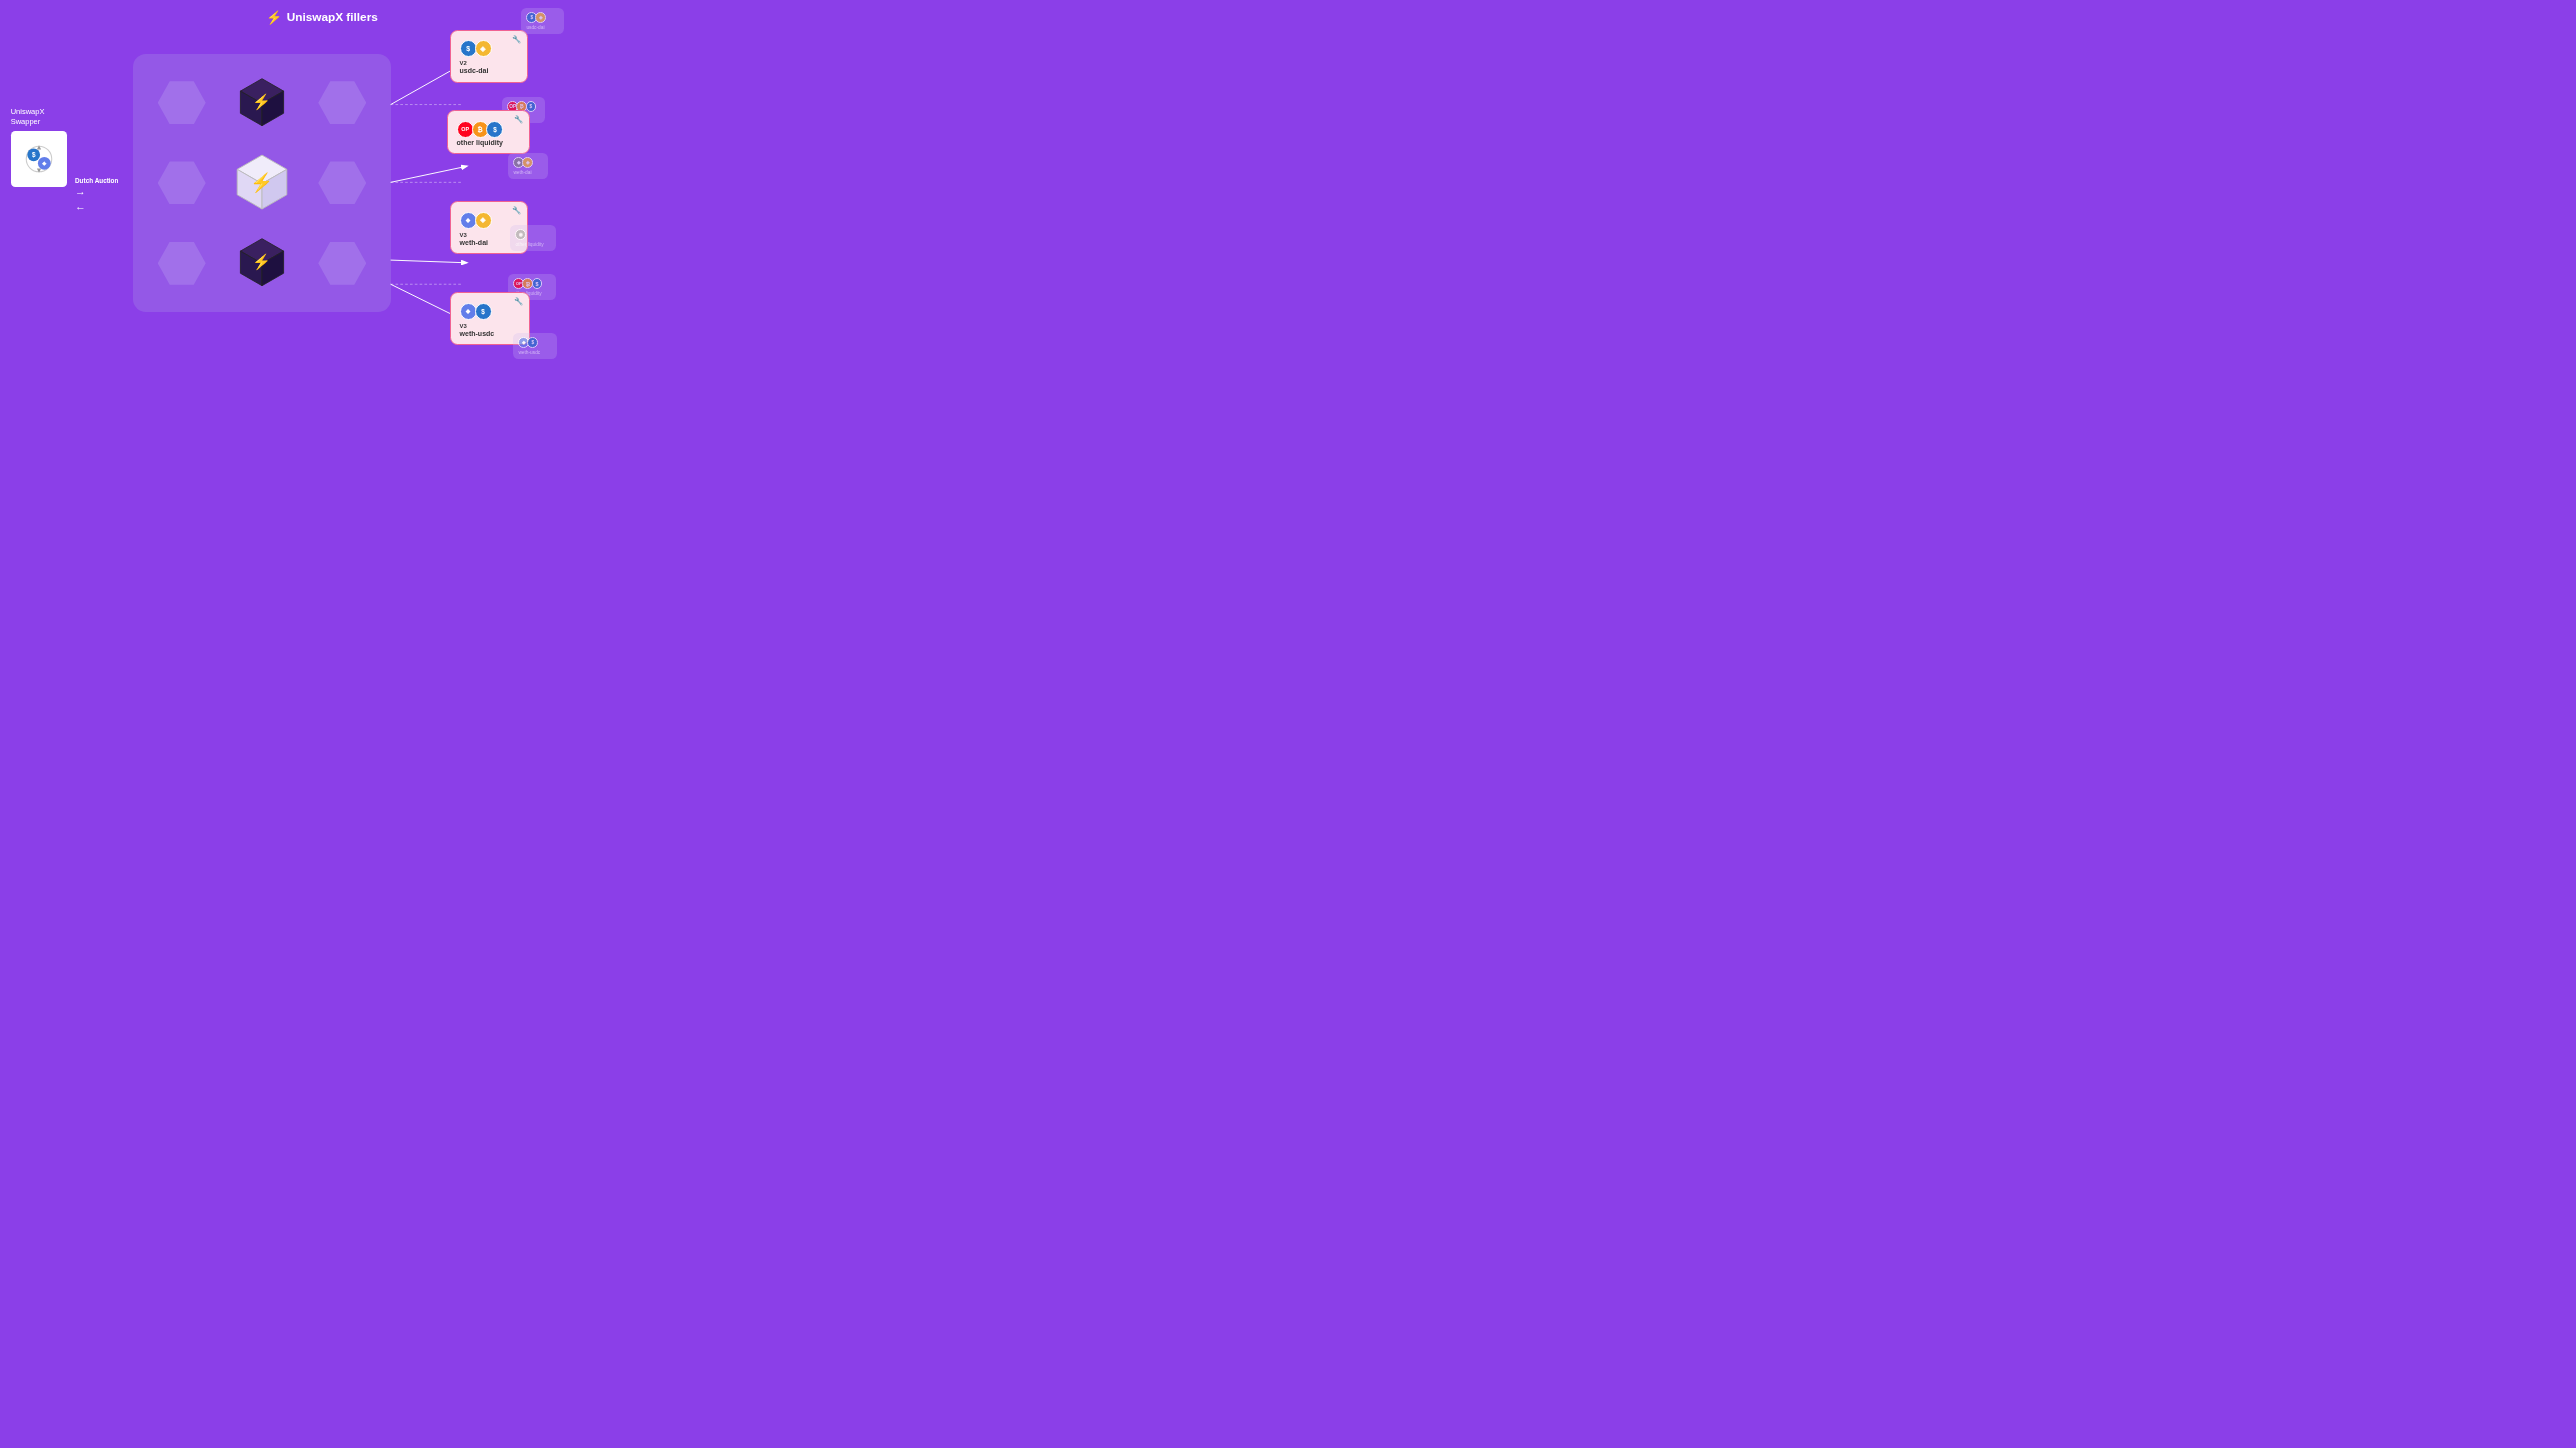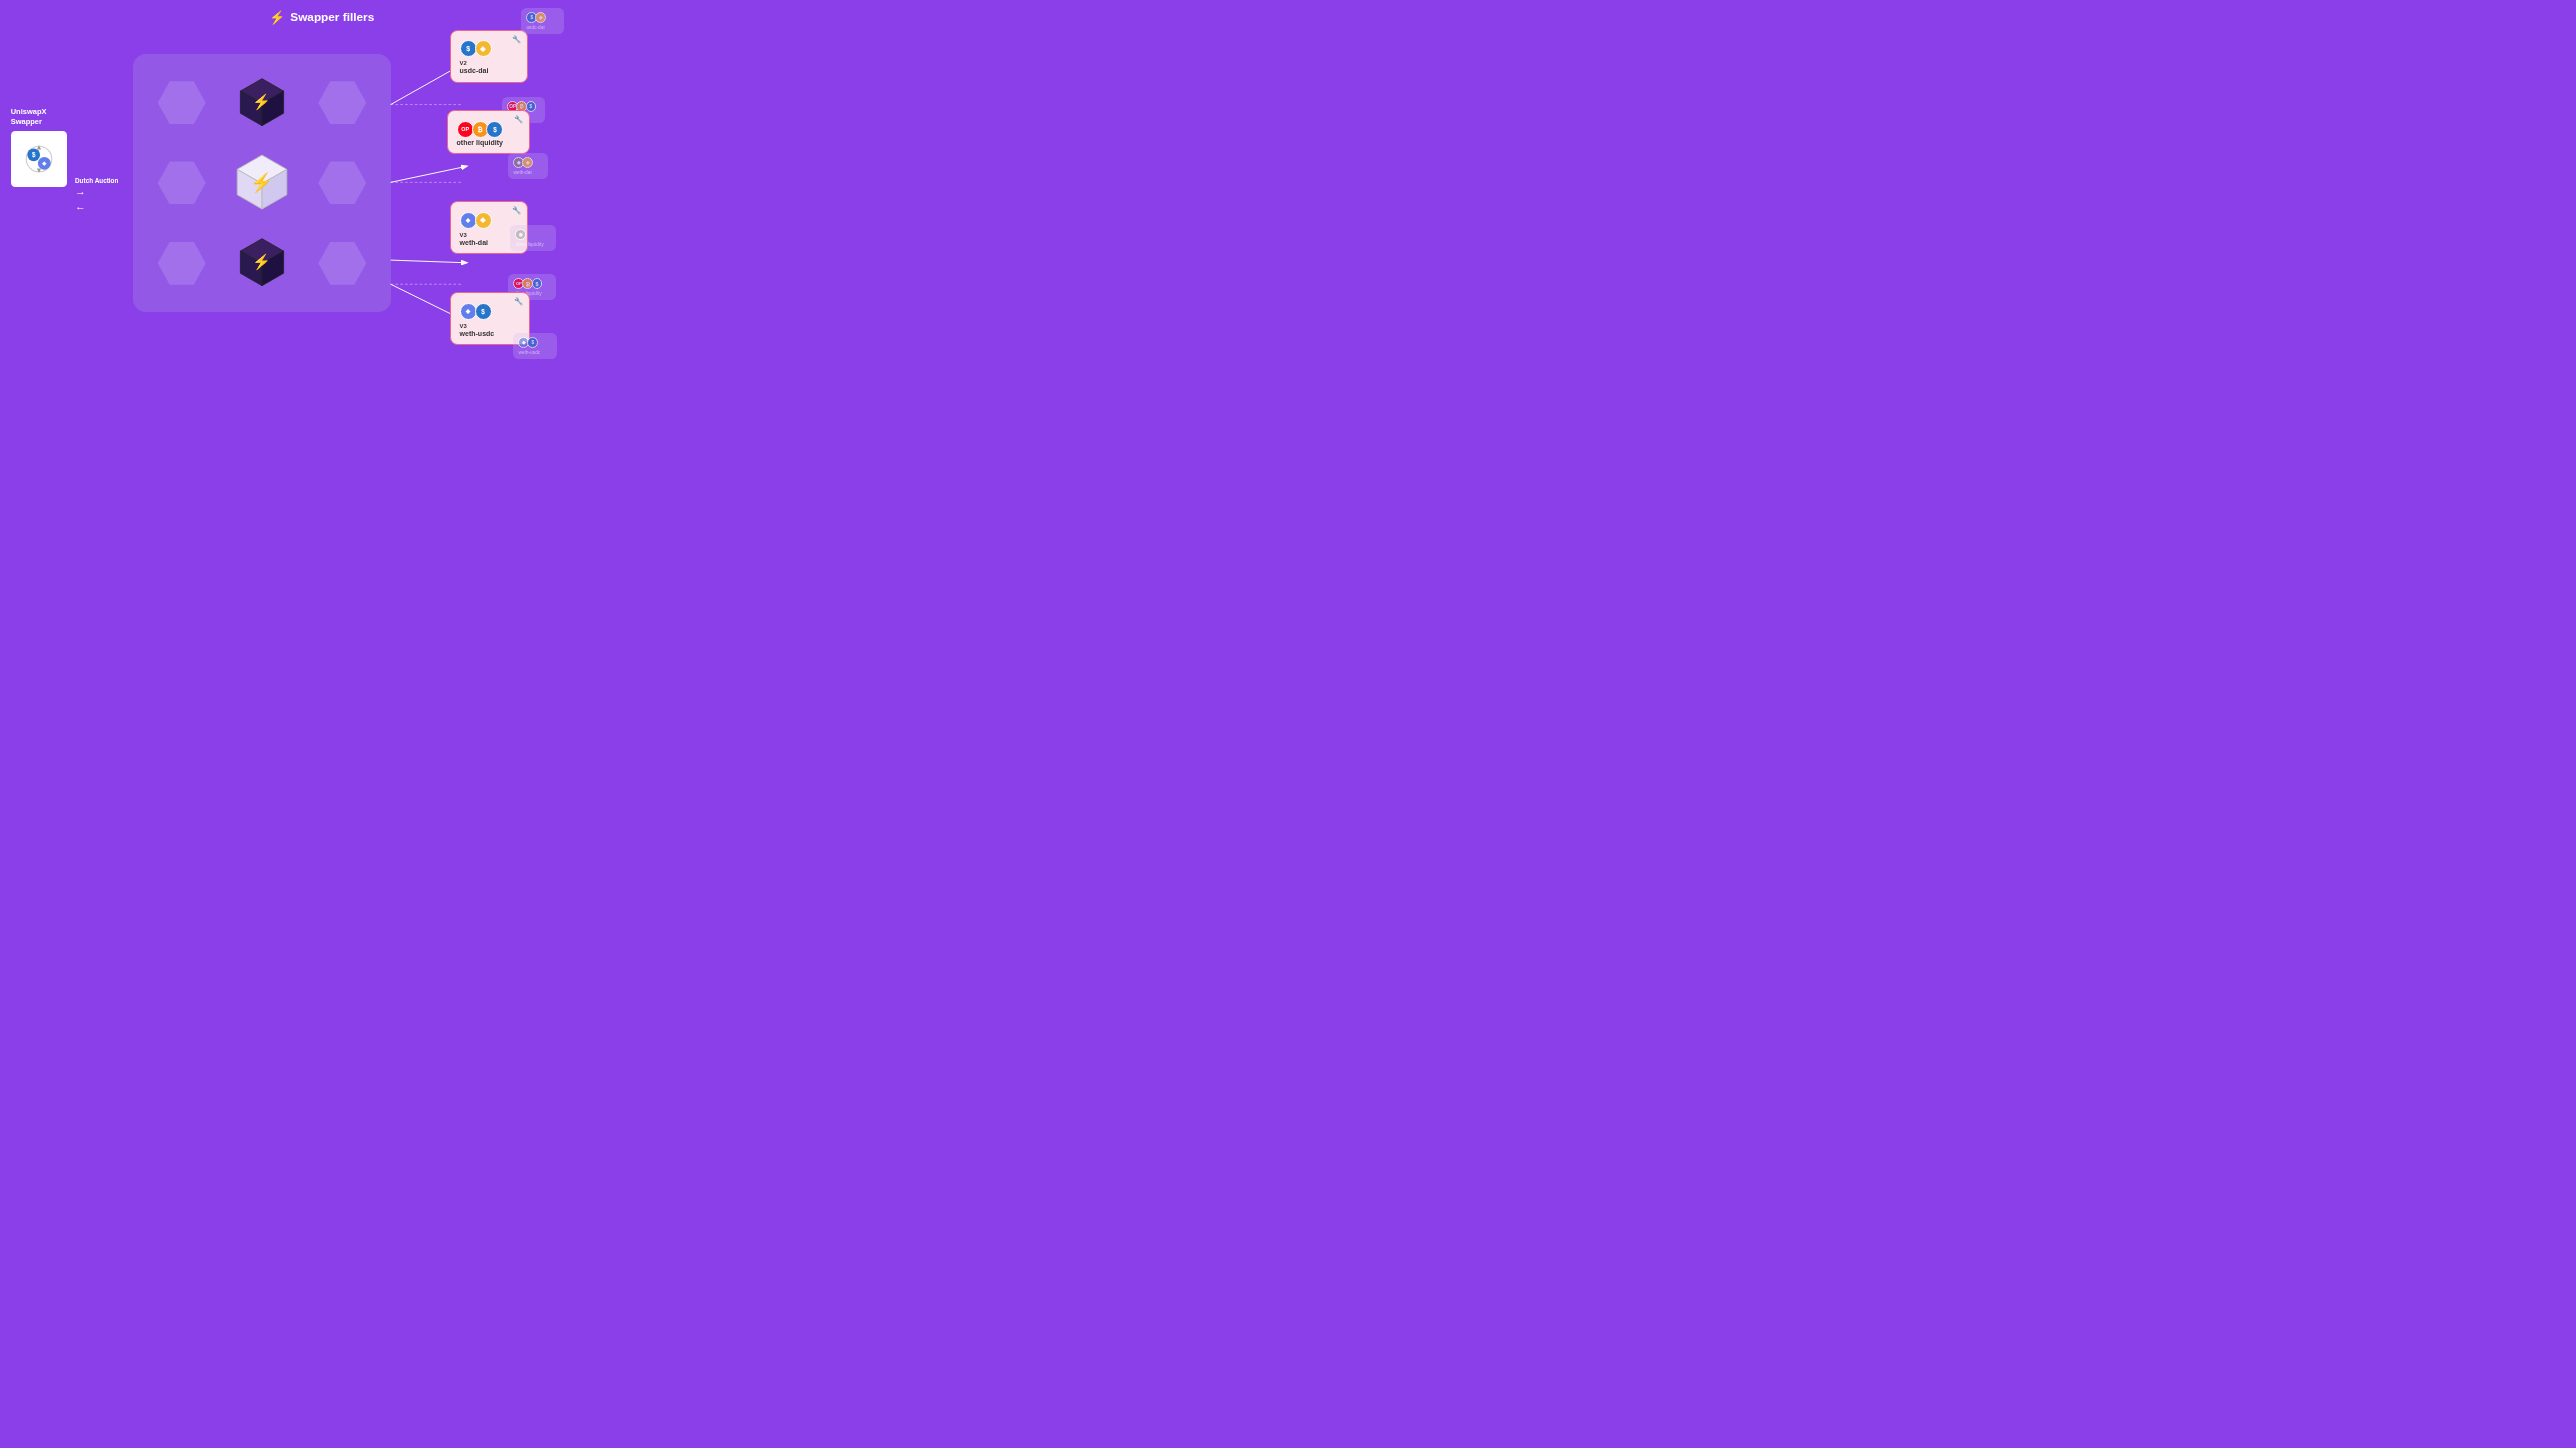--- a/index.html
+++ b/index.html
@@ -28,21 +28,21 @@
     }
 
     
     .swapper-section {
       position: absolute;
       left: 10.7px;
       top: 107px;
     }
     .swapper-label {
       color: white;
-      font-weight: 700;
+      font-weight: 400;
       font-size: 7.5px;
       margin-bottom: 4.3px;
       line-height: 1.3;
     }
     .swapper-card {
       width: 56px;
       height: 56px;
       background: white;
       border-radius: 4.3px;
       display: flex;
@@ -180,21 +180,21 @@
     .swapper-svg-wrap {
       width: 34px;
       height: 34px;
     }
   </style>
 </head>
 <body>
 
 <div class="main-title">
   <span style="color:white;font-size:13px;">⚡</span>
-  <span>Swapper fillers</span>
+  <span>UniswapX fillers</span>
 </div>
 
 <div class="swapper-section">
   <div class="swapper-label">UniswapX<br>Swapper</div>
   <div class="swapper-card">
     <svg class="swapper-svg-wrap" viewBox="0 0 64 64">
 
       <path d="M32 8 A24 24 0 0 1 32 56" fill="none" stroke="#ccc" stroke-width="2"></path>
       <path d="M32 56 A24 24 0 0 1 32 8" fill="none" stroke="#ccc" stroke-width="2"></path>
 

